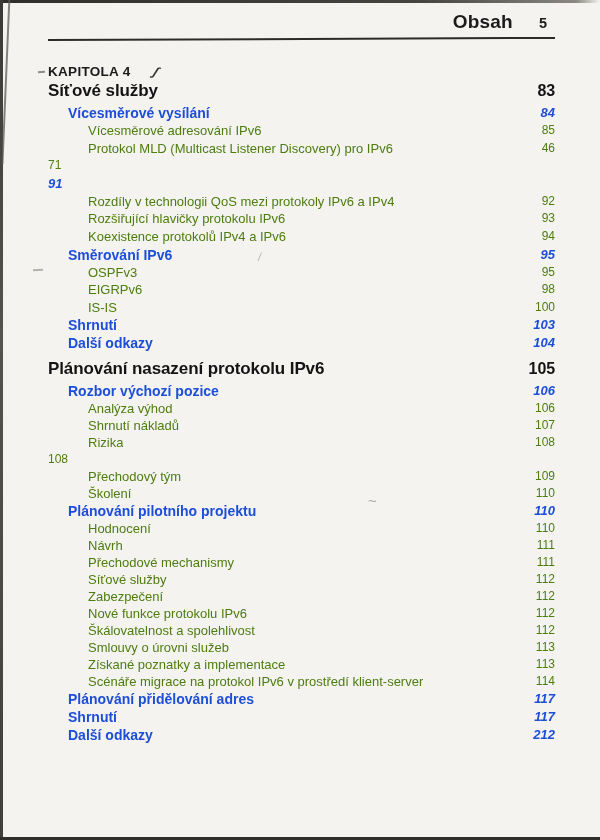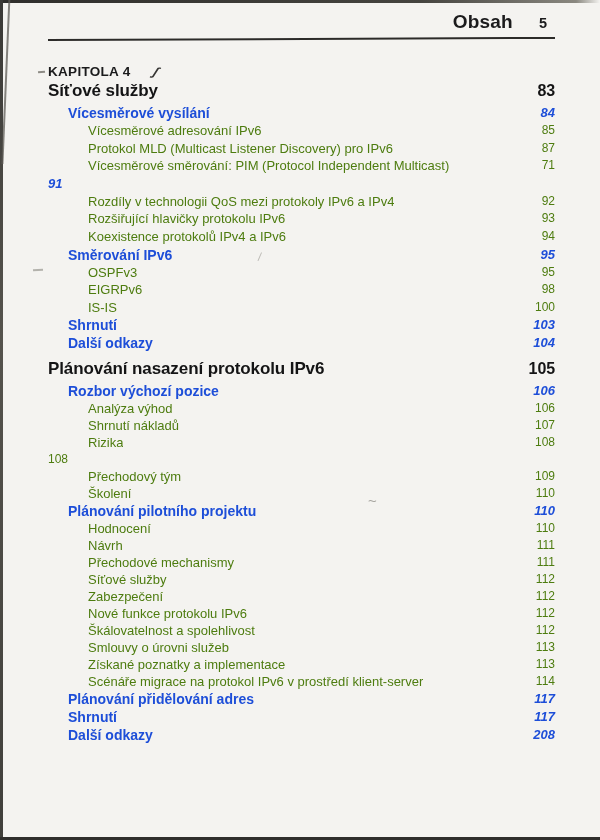--- a/index.html
+++ b/index.html
@@ -93,24 +93,23 @@
             <div class="row l2">
     <span class="row-label">Vícesměrové vysílání</span>
     <span class="row-page">84</span>
   </div>
             <div class="row l3">
     <span class="row-label">Vícesměrové adresování IPv6</span>
     <span class="row-page">85</span>
   </div>
             <div class="row l3">
     <span class="row-label">Protokol MLD (Multicast Listener Discovery) pro IPv6</span>
-    <span class="row-page">87</span>
-  </div>
-            <div class="row l3">
-    <span class="row-label">Vícesměrové směrování: PIM (Protocol Independent Multicast)</span>
+    <span class="row-page">46</span>
+  </div>
+            <div class="row l3">
     <span class="row-page">71</span>
   </div>
             <div class="row l2">
     <span class="row-page">91</span>
   </div>
             <div class="row l3">
     <span class="row-label">Rozdíly v technologii QoS mezi protokoly IPv6 a IPv4</span>
     <span class="row-page">92</span>
   </div>
             <div class="row l3">
@@ -227,19 +226,19 @@
             <div class="row l2">
     <span class="row-label">Plánování přidělování adres</span>
     <span class="row-page">117</span>
   </div>
             <div class="row l2">
     <span class="row-label">Shrnutí</span>
     <span class="row-page">117</span>
   </div>
             <div class="row l2">
     <span class="row-label">Další odkazy</span>
-    <span class="row-page">208</span>
+    <span class="row-page">212</span>
   </div>
           </div>
   </div>
       </div>
   </div>
 </div>
 
 </body></html>

